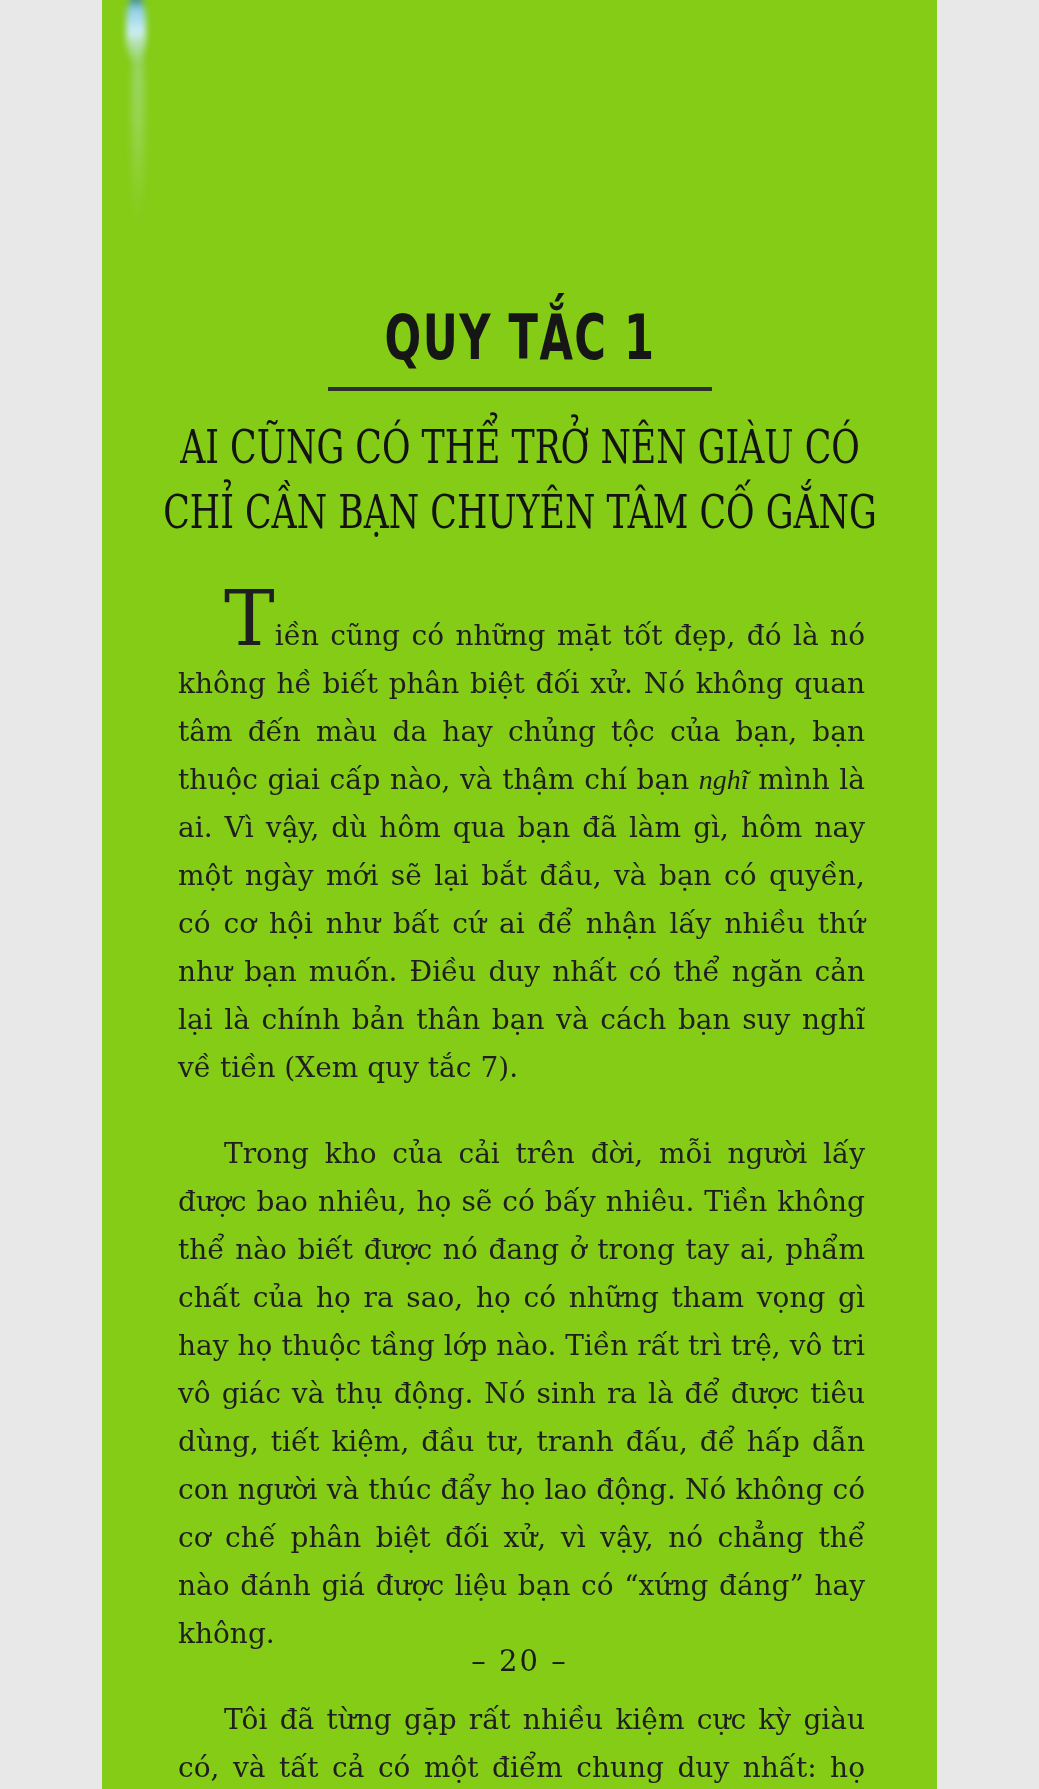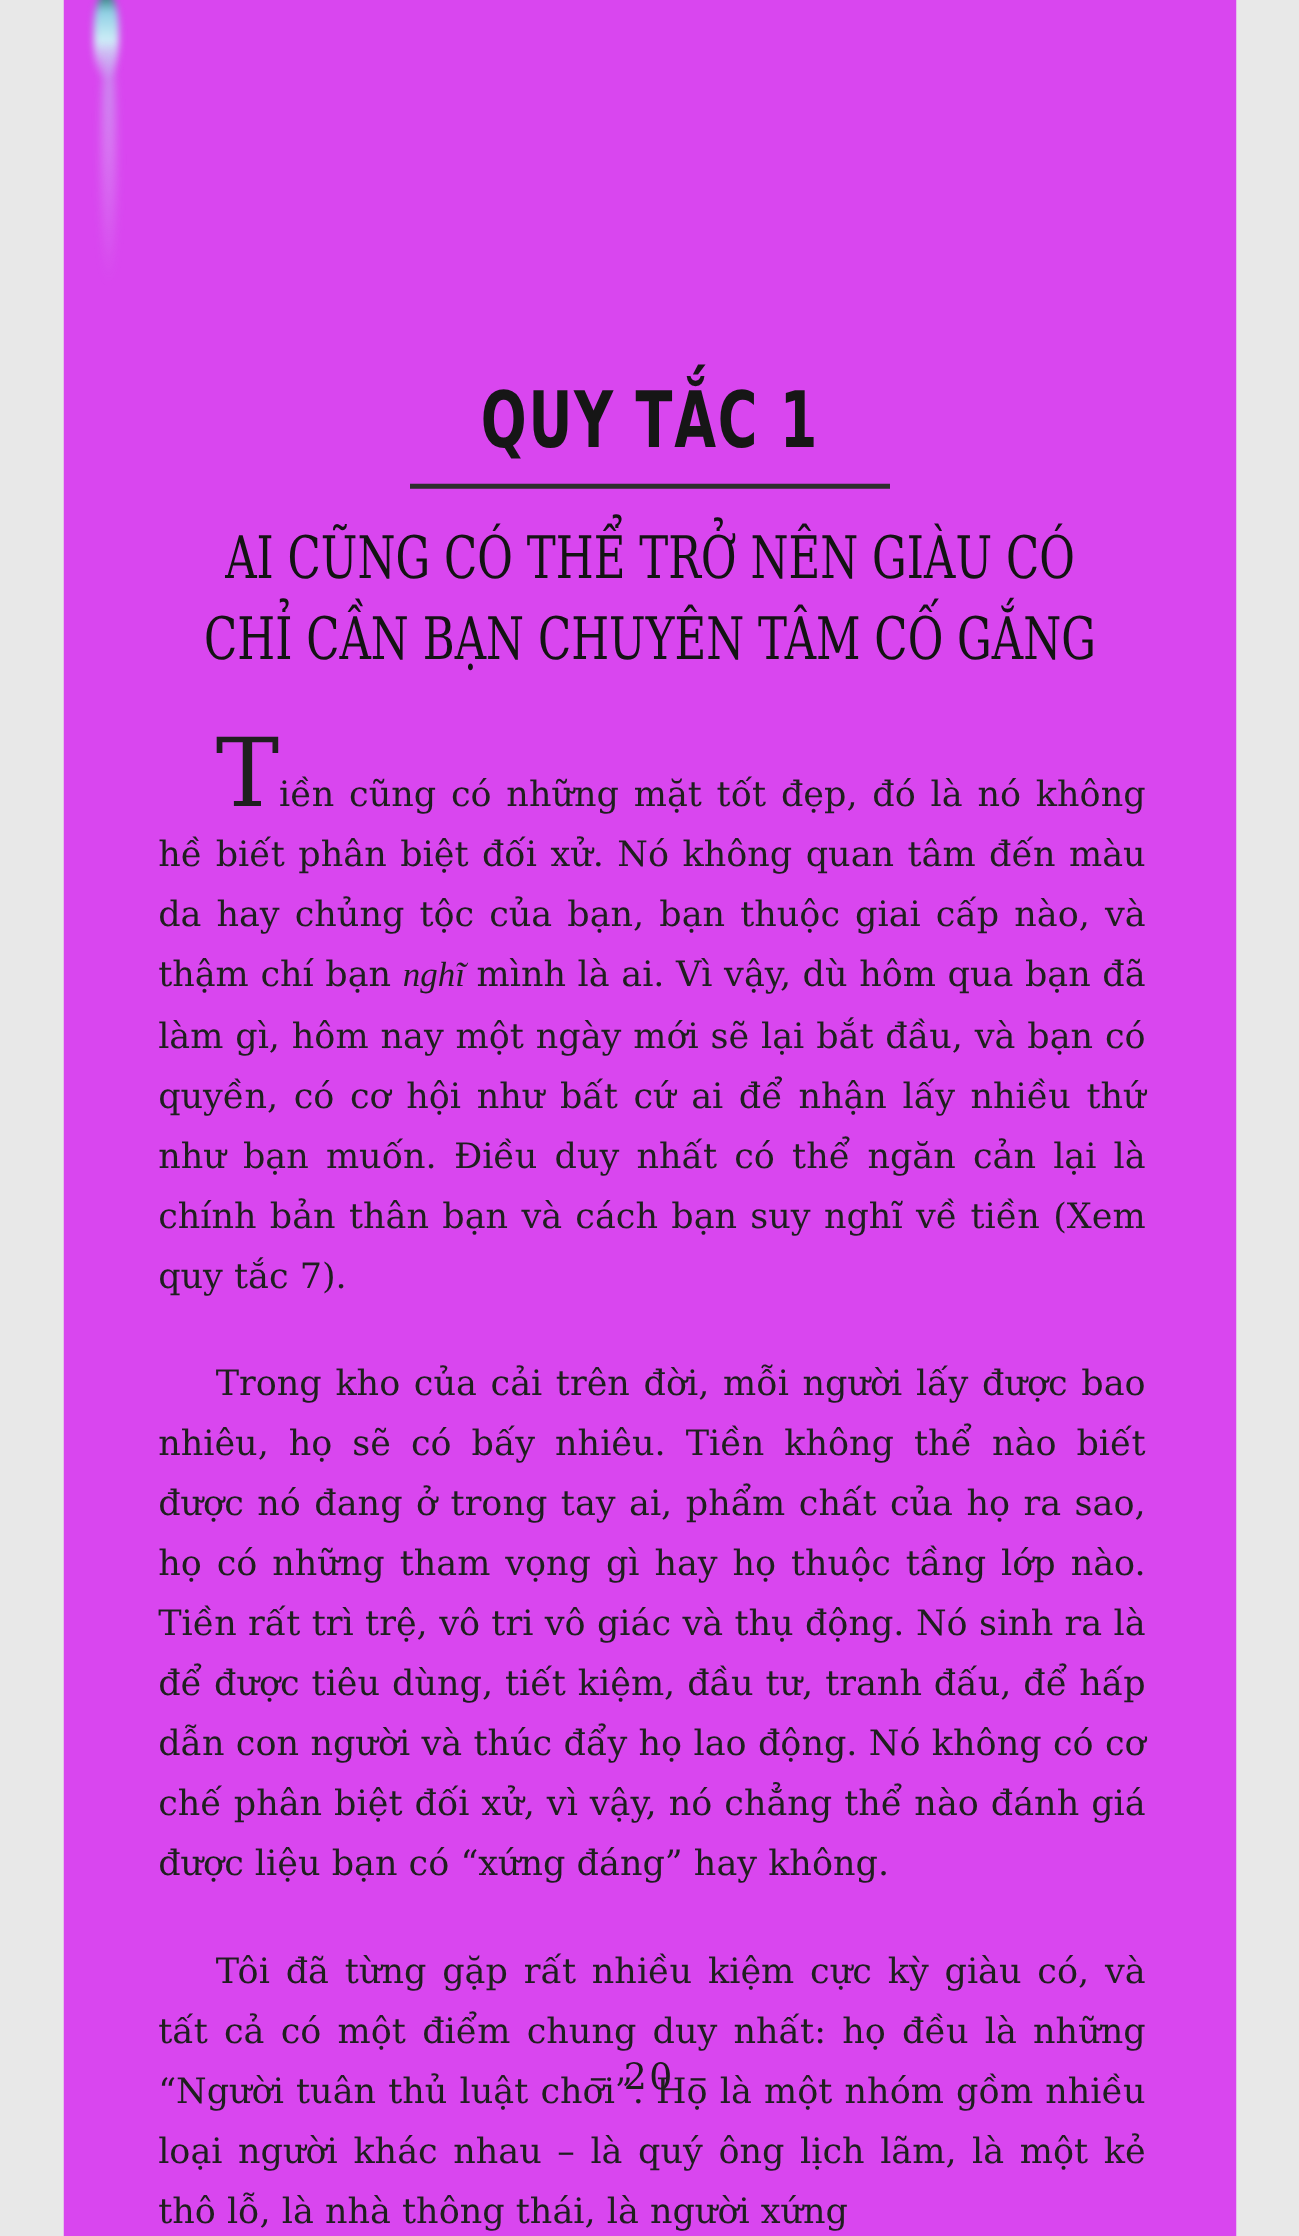--- a/index.html
+++ b/index.html
@@ -1,22 +1,22 @@
 <!DOCTYPE html>
 <html><head>
 <meta charset="utf-8">
 <style>
   * { margin: 0; padding: 0; box-sizing: border-box; }
   html, body { background: #e8e8e8; }
   .page {
     position: relative;
-    width: 938px;
+    width: 835px;
     height: 1789px;
     margin: 0 auto;
-    background: #d946ef;
+    background: #84cc16;
     overflow: hidden;
     font-family: "DejaVu Serif", "Liberation Serif", serif;
     color: #1f1f1f;
   }
   
   .smudge {
     position: absolute;
     left: 24px; top: -6px;
     width: 20px; height: 70px;
     background: linear-gradient(180deg, #1d6b66 0%, #8fd0e4 22%, #cdeef7 55%, rgba(255,255,255,0) 100%);

